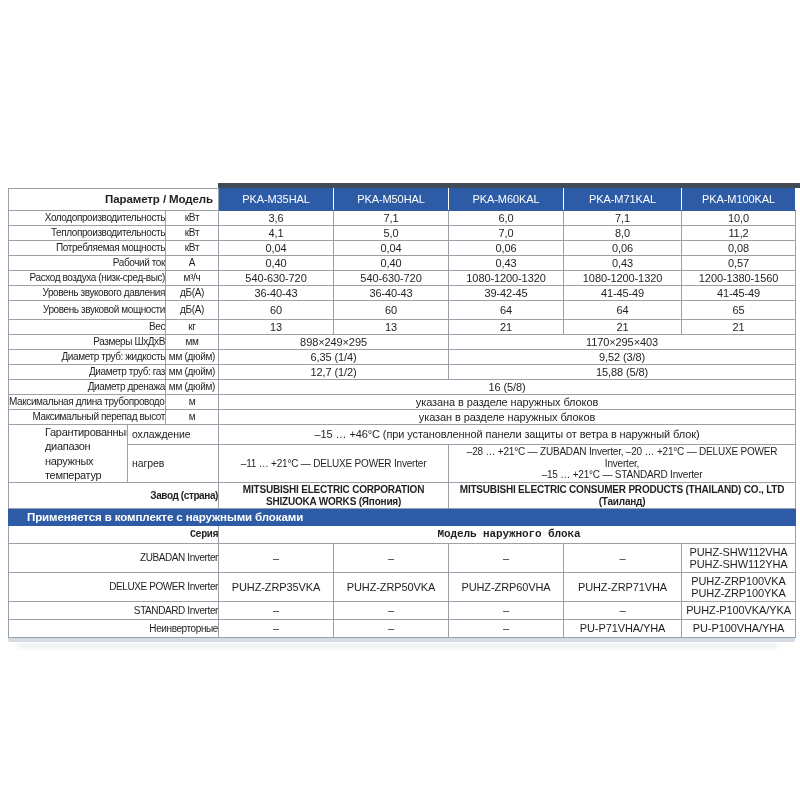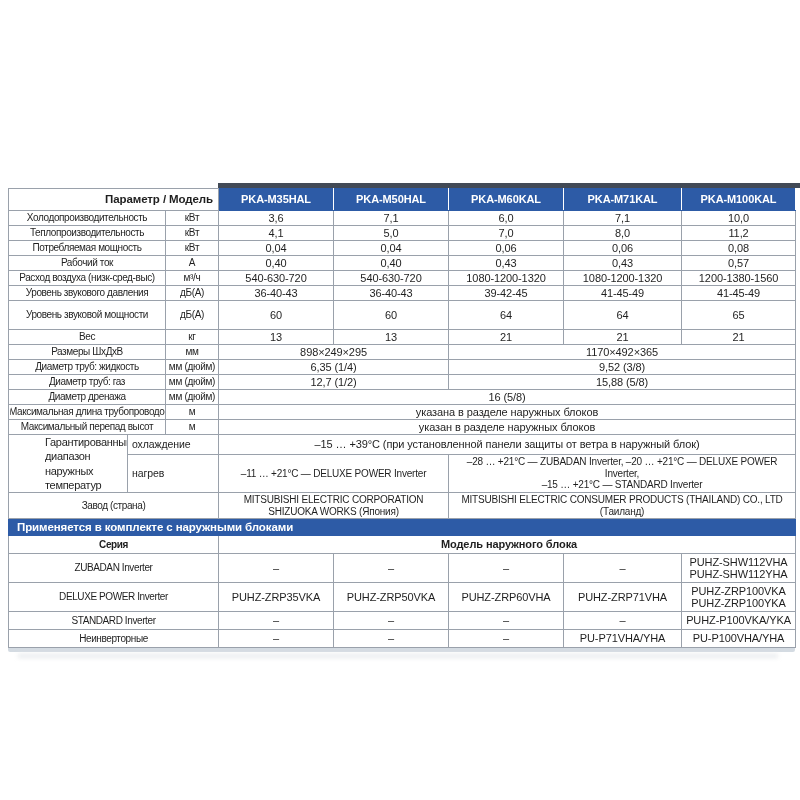--- a/index.html
+++ b/index.html
@@ -8,28 +8,28 @@
     font-family:"Liberation Sans", sans-serif;
     color:#1f1f1f;
     position:relative;
     letter-spacing:-0.1px;
   }
   .table-wrap{position:absolute;left:8px;top:188px;width:787px;}
   .top-strip{position:absolute;left:210px;top:-5px;width:583px;height:5px;background:#424a56;}
   table{border-collapse:collapse;table-layout:fixed;width:787px;background:#fff;}
   td,th{border:1px solid #9aa1ab;padding:0 4px;overflow:hidden;vertical-align:middle;line-height:1.15;}
   th.param{ text-align:right;font-weight:bold;font-size:11.5px;background:#fff;padding-right:5px;}
-  th.model{ background:#2d5ba6;color:#fff;font-weight:bold;font-size:11px;text-align:center;border-color:#2d5ba6 #ffffff;}
-  td.lbl{ text-align:center;font-size:10px;white-space:nowrap;letter-spacing:-0.4px;padding-left:0;padding-right:0;border-radius:6px;}
+  th.model{ background:#2d5ba6;color:#fff;font-weight:normal;font-size:11px;text-align:center;border-color:#2d5ba6 #ffffff;}
+  td.lbl{ text-align:right;font-size:10px;white-space:nowrap;letter-spacing:-0.4px;padding-left:0;padding-right:0;}
   td.unit{text-align:center;font-size:10px;padding:0 1px;white-space:nowrap;letter-spacing:-0.3px;}
   td.val{ text-align:center;font-size:11px;white-space:nowrap;}
   td.small{font-size:10px;letter-spacing:-0.2px;white-space:normal;}
   td.sub{ text-align:left;font-size:10.5px;}
   td.group{text-align:left;font-size:11px;line-height:1.3;white-space:normal;letter-spacing:-0.3px;padding-left:36px;}
-  td.bar{ background:#2d5ba6;color:#fff;font-weight:bold;font-size:11.5px;text-align:left;padding-left:8px;border-color:#2d5ba6;}
+  td.bar{ background:#2d5ba6;color:#fff;font-weight:bold;font-size:11.5px;text-align:left;padding-left:18px;border-color:#2d5ba6;}
   td.mhead{font-weight:bold;font-size:11px;text-align:center;padding-left:8px;}
   td.bold{font-weight:bold;}
   .bottom-shadow{position:absolute;left:0;top:100%;width:787px;height:4px;background:#ccd5dd;opacity:.85;border-radius:0 0 2px 2px;}
   .bottom-smudge{position:absolute;left:10px;top:calc(100% + 6px);width:760px;height:4px;background:#e8ebee;filter:blur(2px);}
 </style>
 </head>
 <body>
 
 <div class="table-wrap">
   <div class="top-strip"></div>
@@ -100,21 +100,21 @@
         </tr>
         <tr style="height: 15px; margin-left: 24px;">
           <td class="lbl" colspan="2">Уровень звукового давления</td>
           <td class="unit">дБ(А)</td>
           <td class="val">36-40-43</td>
           <td class="val">36-40-43</td>
           <td class="val">39-42-45</td>
           <td class="val">41-45-49</td>
           <td class="val">41-45-49</td>
         </tr>
-        <tr style="height: 29px;">
+        <tr style="height: 19px;">
           <td class="lbl" colspan="2">Уровень звуковой мощности</td>
           <td class="unit">дБ(А)</td>
           <td class="val">60</td>
           <td class="val">60</td>
           <td class="val">64</td>
           <td class="val">64</td>
           <td class="val">65</td>
         </tr>
         <tr style="height: 15px;">
           <td class="lbl" colspan="2">Вес</td>
@@ -122,21 +122,21 @@
           <td class="val">13</td>
           <td class="val">13</td>
           <td class="val">21</td>
           <td class="val">21</td>
           <td class="val">21</td>
         </tr>
         <tr style="height: 15px;">
           <td class="lbl" colspan="2">Размеры ШхДхВ</td>
           <td class="unit">мм</td>
           <td class="val" colspan="2">898×249×295</td>
-          <td class="val" colspan="3">1170×492×365</td>
+          <td class="val" colspan="3">1170×295×403</td>
         </tr>
         <tr style="height: 15px;">
           <td class="lbl" colspan="2">Диаметр труб: жидкость</td>
           <td class="unit">мм (дюйм)</td>
           <td class="val" colspan="2">6,35 (1/4)</td>
           <td class="val" colspan="3">9,52 (3/8)</td>
         </tr>
         <tr style="height: 15px;">
           <td class="lbl" colspan="2">Диаметр труб: газ</td>
           <td class="unit">мм (дюйм)</td>
@@ -154,42 +154,42 @@
           <td class="val" colspan="5">указана в разделе наружных блоков</td>
         </tr>
         <tr style="height: 15px;">
           <td class="lbl" colspan="2">Максимальный перепад высот</td>
           <td class="unit">м</td>
           <td class="val" colspan="5">указан в разделе наружных блоков</td>
         </tr>
         <tr style="height: 18px;">
           <td class="group" rowspan="2">Гарантированный диапазон наружных температур</td>
           <td class="sub" colspan="2">охлаждение</td>
-          <td class="val" colspan="5">–15 … +39°C (при установленной панели защиты от ветра в наружный блок)</td>
+          <td class="val" colspan="5">–15 … +46°C (при установленной панели защиты от ветра в наружный блок)</td>
         </tr>
         <tr style="height: 24px;">
           <td class="sub" colspan="2">нагрев</td>
           <td class="val small" colspan="2">–11 … +21°C — DELUXE POWER Inverter</td>
           <td class="val small" colspan="3">
             <div>–28 … +21°C — ZUBADAN Inverter, –20 … +21°C — DELUXE POWER Inverter,</div>
             <div>–15 … +21°C — STANDARD Inverter</div>
           </td>
         </tr>
-        <tr style="height: 26px;">
+        <tr style="height: 26px; font-weight: bold;">
           <td class="lbl" colspan="3">Завод (страна)</td>
           <td class="val small" colspan="2">
             <div>MITSUBISHI ELECTRIC CORPORATION</div>
             <div>SHIZUOKA WORKS (Япония)</div>
           </td>
           <td class="val small" colspan="3">MITSUBISHI ELECTRIC CONSUMER PRODUCTS (THAILAND) CO., LTD (Таиланд)</td>
         </tr>
         <tr style="height: 17px;">
           <td class="bar" colspan="8">Применяется в комплекте с наружными блоками</td>
         </tr>
-        <tr style="height: 18px;">
+        <tr style="height: 18px; font-family: Liberation Mono, monospace;">
           <td class="lbl bold" colspan="3">Серия</td>
           <td class="mhead" colspan="5">Модель наружного блока</td>
         </tr>
         <tr style="height: 29px;">
           <td class="lbl" colspan="3">ZUBADAN Inverter</td>
           <td class="val">–</td>
           <td class="val">–</td>
           <td class="val">–</td>
           <td class="val">–</td>
           <td class="val">

